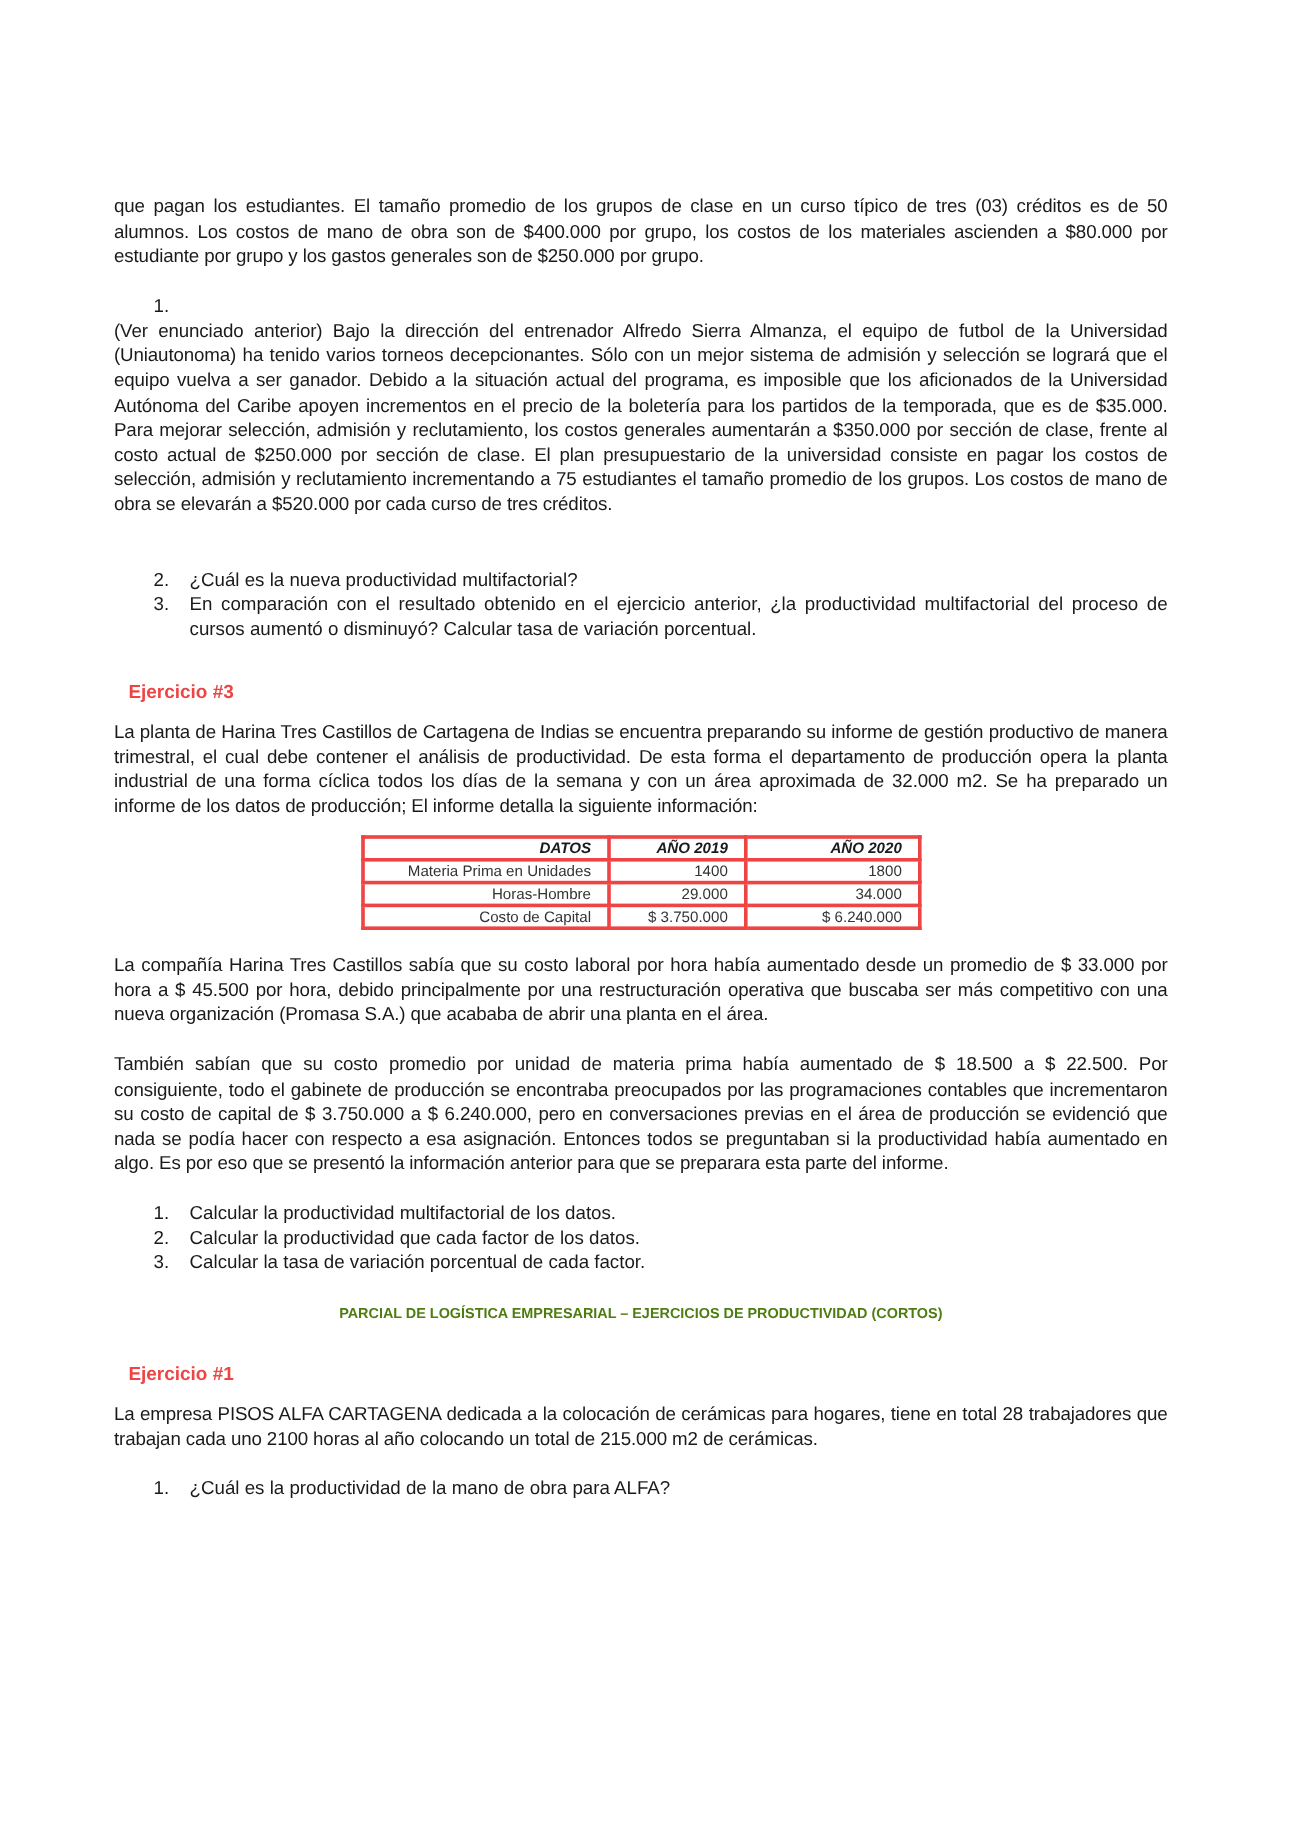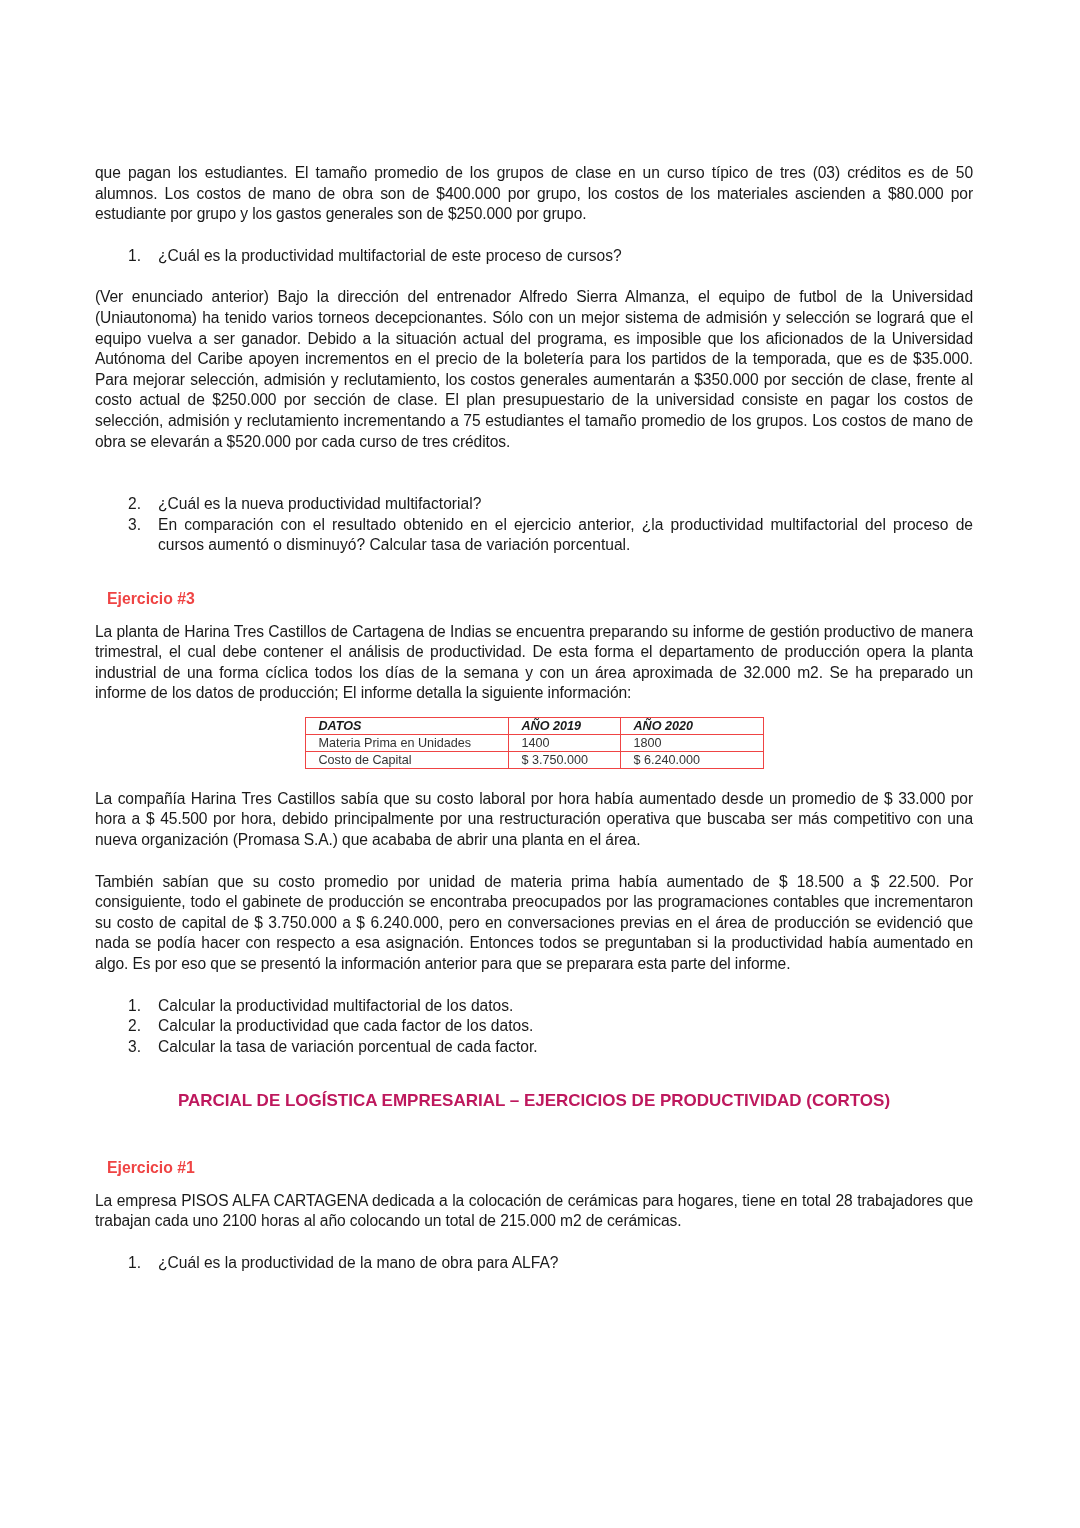--- a/index.html
+++ b/index.html
@@ -18,47 +18,46 @@
     }
     ol.q li {
       position: relative; padding-left: 63px; font-size: 15.6px; line-height: 20.6px;
       text-align: justify;
     }
     ol.q li .num { position: absolute; left: 33px; top: 0; }
     .heading-red {
       color: #ef4444; font-weight: bold; font-size: 15.8px; line-height: 20.6px; margin: 12px;
     }
     .title-green {
-      color: #be185d; font-weight: bold; font-size: 17px; line-height: 20.6px;
-      text-align: center; margin: 14px; padding-left: 0;
+      color: #4d7c0f; font-weight: bold; font-size: 12px; line-height: 20.6px;
+      text-align: center; margin: 0; padding-left: 0;
     }
     table.data {
       border-collapse: collapse; margin: 0 auto; font-size: 12.6px;
       position: relative; left: 0;
     }
     table.data th, table.data td {
-      border: 1px solid #ef4444; padding: 0 13px; height: 16px; line-height: 16px; text-align: left;
+      border: 3px solid #ef4444; padding: 0 13px; height: 16px; line-height: 16px; text-align: right;
       color: #333;
     }
     table.data th { font-style: italic; font-weight: bold; color: #1a1a1a; }
     table.data th.c0, table.data td.c0 { width: 176px; }
     table.data th.c1, table.data td.c1 { width: 85px; margin-left: 34px; }
     table.data th.c2, table.data td.c2 { width: 116px; }
   </style>
 </head>
 <body>
 
 <div class="page">
 
   <p class="body">que pagan los estudiantes. El tamaño promedio de los grupos de clase en un curso típico de tres (03) créditos es de 50 alumnos. Los costos de mano de obra son de $400.000 por grupo, los costos de los materiales ascienden a $80.000 por estudiante por grupo y los gastos generales son de $250.000 por grupo.</p>
   <div class="gap-md"></div>
   <ol class="q">
     <li>
       <span class="num">1.</span>
-      <span>¿Cuál es la productividad multifactorial de este proceso de cursos?</span>
     </li>
   </ol>
   <div class="gap-md"></div>
 
   <p class="body">(Ver enunciado anterior) Bajo la dirección del entrenador Alfredo Sierra Almanza, el equipo de futbol de la Universidad (Uniautonoma) ha tenido varios torneos decepcionantes. Sólo con un mejor sistema de admisión y selección se logrará que el equipo vuelva a ser ganador. Debido a la situación actual del programa, es imposible que los aficionados de la Universidad Autónoma del Caribe apoyen incrementos en el precio de la boletería para los partidos de la temporada, que es de $35.000. Para mejorar selección, admisión y reclutamiento, los costos generales aumentarán a $350.000 por sección de clase, frente al costo actual de $250.000 por sección de clase. El plan presupuestario de la universidad consiste en pagar los costos de selección, admisión y reclutamiento incrementando a 75 estudiantes el tamaño promedio de los grupos. Los costos de mano de obra se elevarán a $520.000 por cada curso de tres créditos.</p>
   <div class="gap-md"></div>
   <div class="gap-md"></div>
   <ol class="q">
     <li>
       <span class="num">2.</span>
@@ -80,20 +79,25 @@
         <th class="c0">DATOS</th>
         <th class="c1">AÑO 2019</th>
         <th class="c2">AÑO 2020</th>
       </tr>
     </thead>
     <tbody>
       <tr>
         <td class="c0">Materia Prima en Unidades</td>
         <td class="c1">1400</td>
         <td class="c2">1800</td>
+      </tr>
+      <tr>
+        <td class="c0">Horas-Hombre</td>
+        <td class="c1">29.000</td>
+        <td class="c2">34.000</td>
       </tr>
       <tr>
         <td class="c0">Costo de Capital</td>
         <td class="c1">$ 3.750.000</td>
         <td class="c2">$ 6.240.000</td>
       </tr>
     </tbody>
   </table>
   <div style="height:20px"></div>
   <p class="body">La compañía Harina Tres Castillos sabía que su costo laboral por hora había aumentado desde un promedio de $ 33.000 por hora a $ 45.500 por hora, debido principalmente por una restructuración operativa que buscaba ser más competitivo con una nueva organización (Promasa S.A.) que acababa de abrir una planta en el área.</p>

